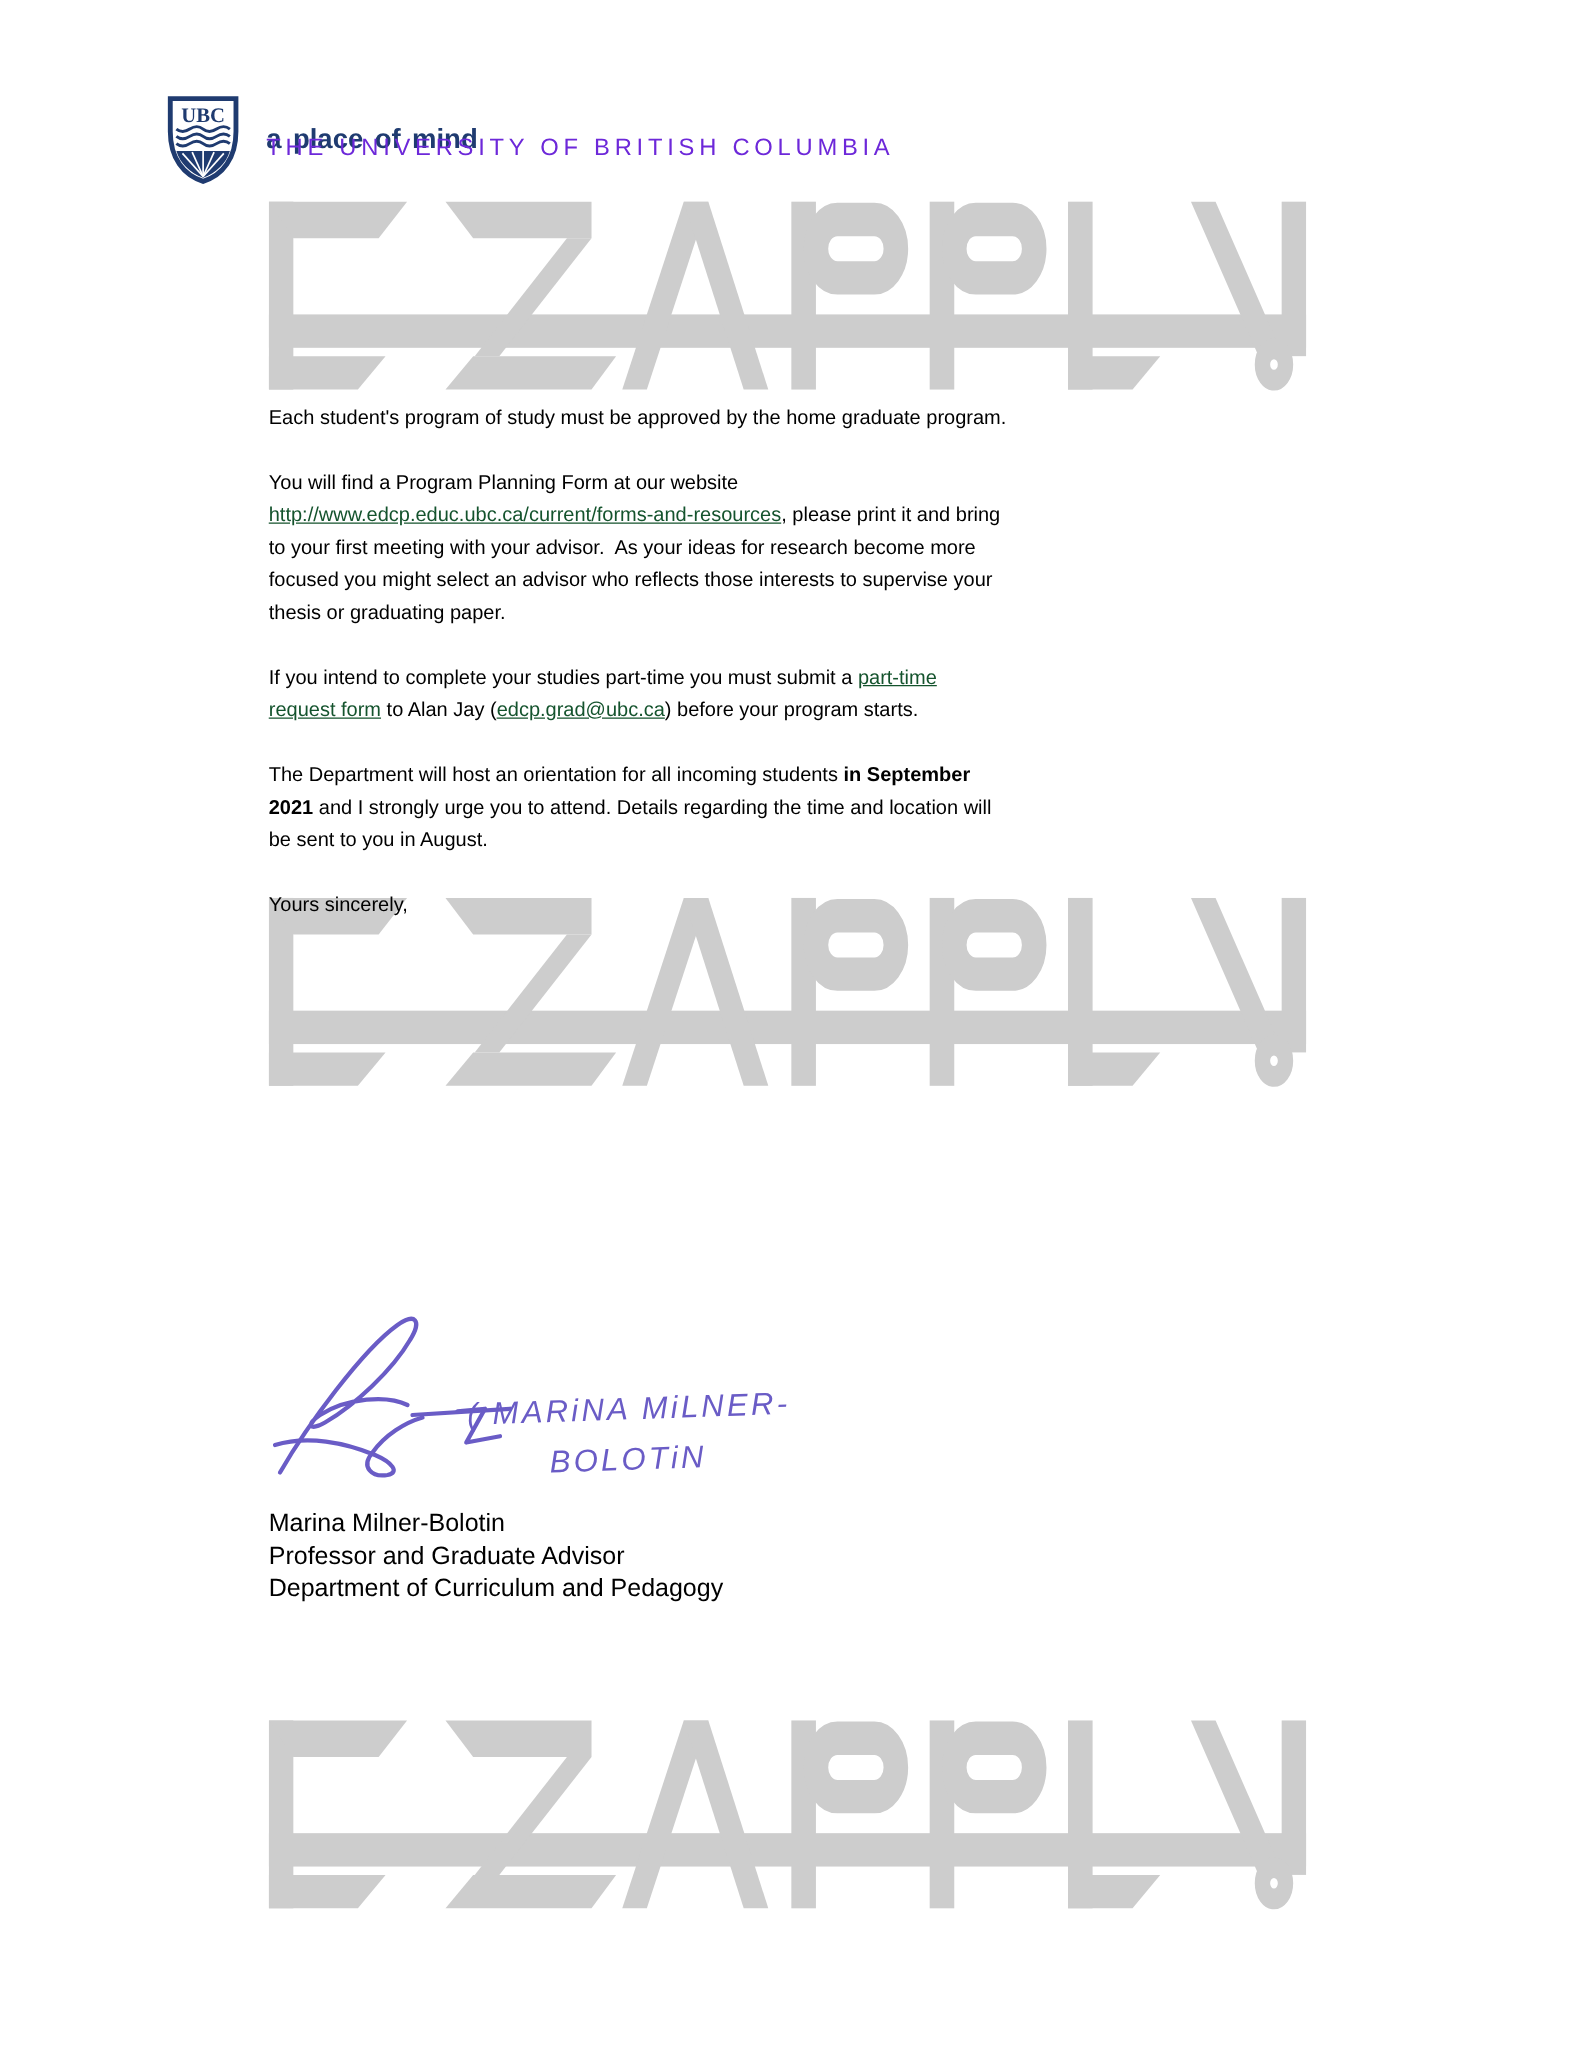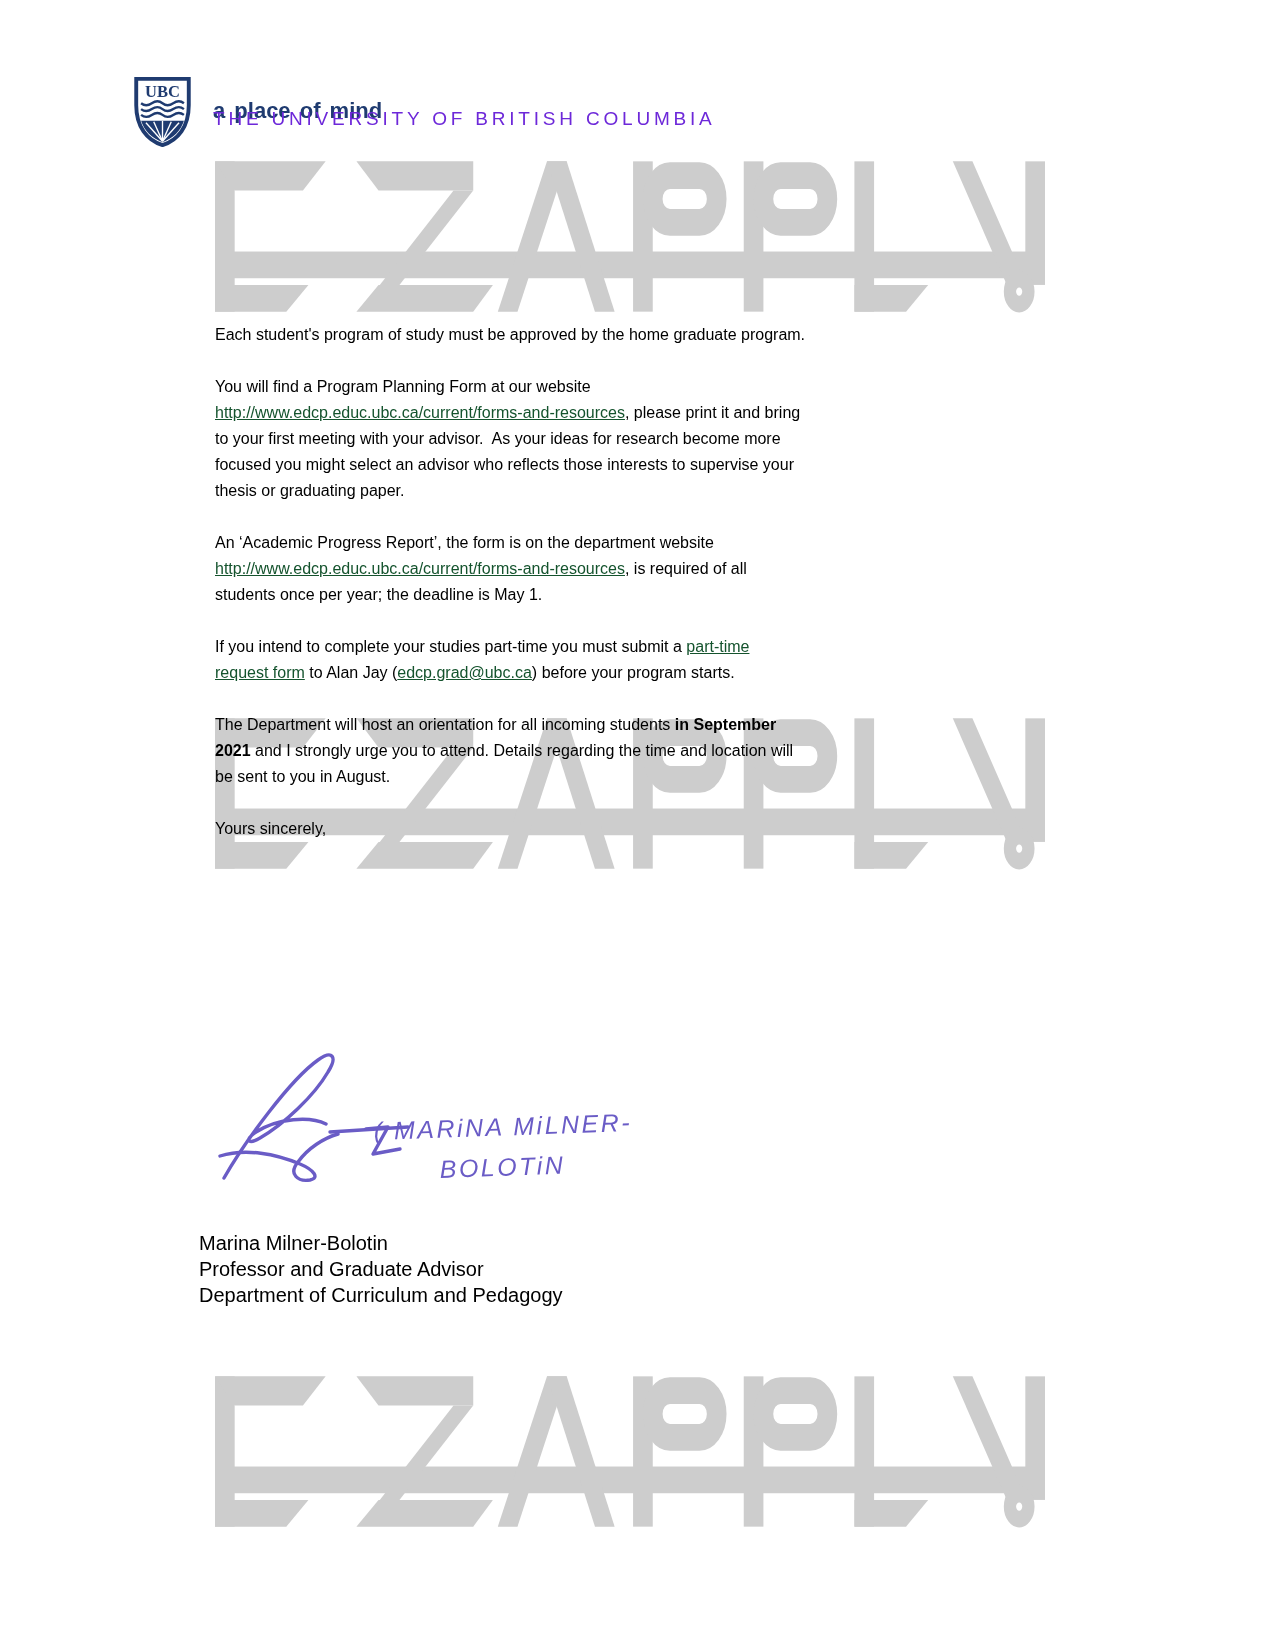--- a/index.html
+++ b/index.html
@@ -16,21 +16,21 @@
   .wm-1{top:153px;} .wm-2{top:710px;} .wm-3{top:1368px;}
   
   .letter-body{position:absolute;left:215px;top:322px;width:885px;z-index:2;
                font-size:16px;line-height:26px;}
   .letter-body p{margin:0 0 26px 0;white-space:pre-wrap;}
   .letter-body a{color:#14532d;text-decoration:underline;cursor:pointer;}
   .letter-body b{font-weight:bold;}
   
   .sig{position:absolute;left:218px;top:1036px;width:412px;height:152px;z-index:2;}
   
-  .signoff{position:absolute;left:199px;top:1206px;z-index:2;font-size:20px;line-height:26px;margin-top:24px;}
+  .signoff{position:absolute;left:215px;top:1206px;z-index:2;font-size:20px;line-height:26px;}
 </style>
 </head>
 <body>
 
 <div class="page">
 
   <svg class="ubc-logo" viewBox="0 0 60 74">
     <path d="M3,3 H57 V30 C57,52 46,66 30,71 C14,66 3,52 3,30 Z" fill="#ffffff" stroke="#1f3b70" stroke-width="4"></path>
     <text x="30" y="22" text-anchor="middle" font-size="17" font-weight="bold" fill="#1f3b70" font-family="Liberation Serif, serif">UBC</text>
     <path d="M8,28 q5,4 11,0 t11,0 t11,0 t11,0" fill="none" stroke="#1f3b70" stroke-width="2.4"></path>
@@ -91,23 +91,20 @@
       <use href="#ezapply"></use>
     </svg>
 
   <div class="letter-body">
       <p><span>Each student's program of study must be approved by the home graduate program.</span></p>
       <p><span>You will find a Program Planning Form at our website
 </span><a href="#">http://www.edcp.educ.ubc.ca/current/forms-and-resources</a><span>, please print it and bring
 to your first meeting with your advisor.  As your ideas for research become more
 focused you might select an advisor who reflects those interests to supervise your
 thesis or graduating paper.</span></p>
-      <p><span>An ‘Academic Progress Report’, the form is on the department website
-</span><a href="#">http://www.edcp.educ.ubc.ca/current/forms-and-resources</a><span>, is required of all
-students once per year; the deadline is May 1.</span></p>
       <p><span>If you intend to complete your studies part-time you must submit a </span><a href="#">part-time
 request form</a><span> to Alan Jay (</span><a href="#">edcp.grad@ubc.ca</a><span>) before your program starts.</span></p>
       <p><span>The Department will host an orientation for all incoming students </span><b>in September
 2021</b><span> and I strongly urge you to attend. Details regarding the time and location will
 be sent to you in August.</span></p>
       <p><span>Yours sincerely,</span></p>
     </div>
 
   <svg class="sig" viewBox="0 0 412 152">
     <g fill="none" stroke="#6a5cc6" stroke-width="3.4" stroke-linecap="round" stroke-linejoin="round">

